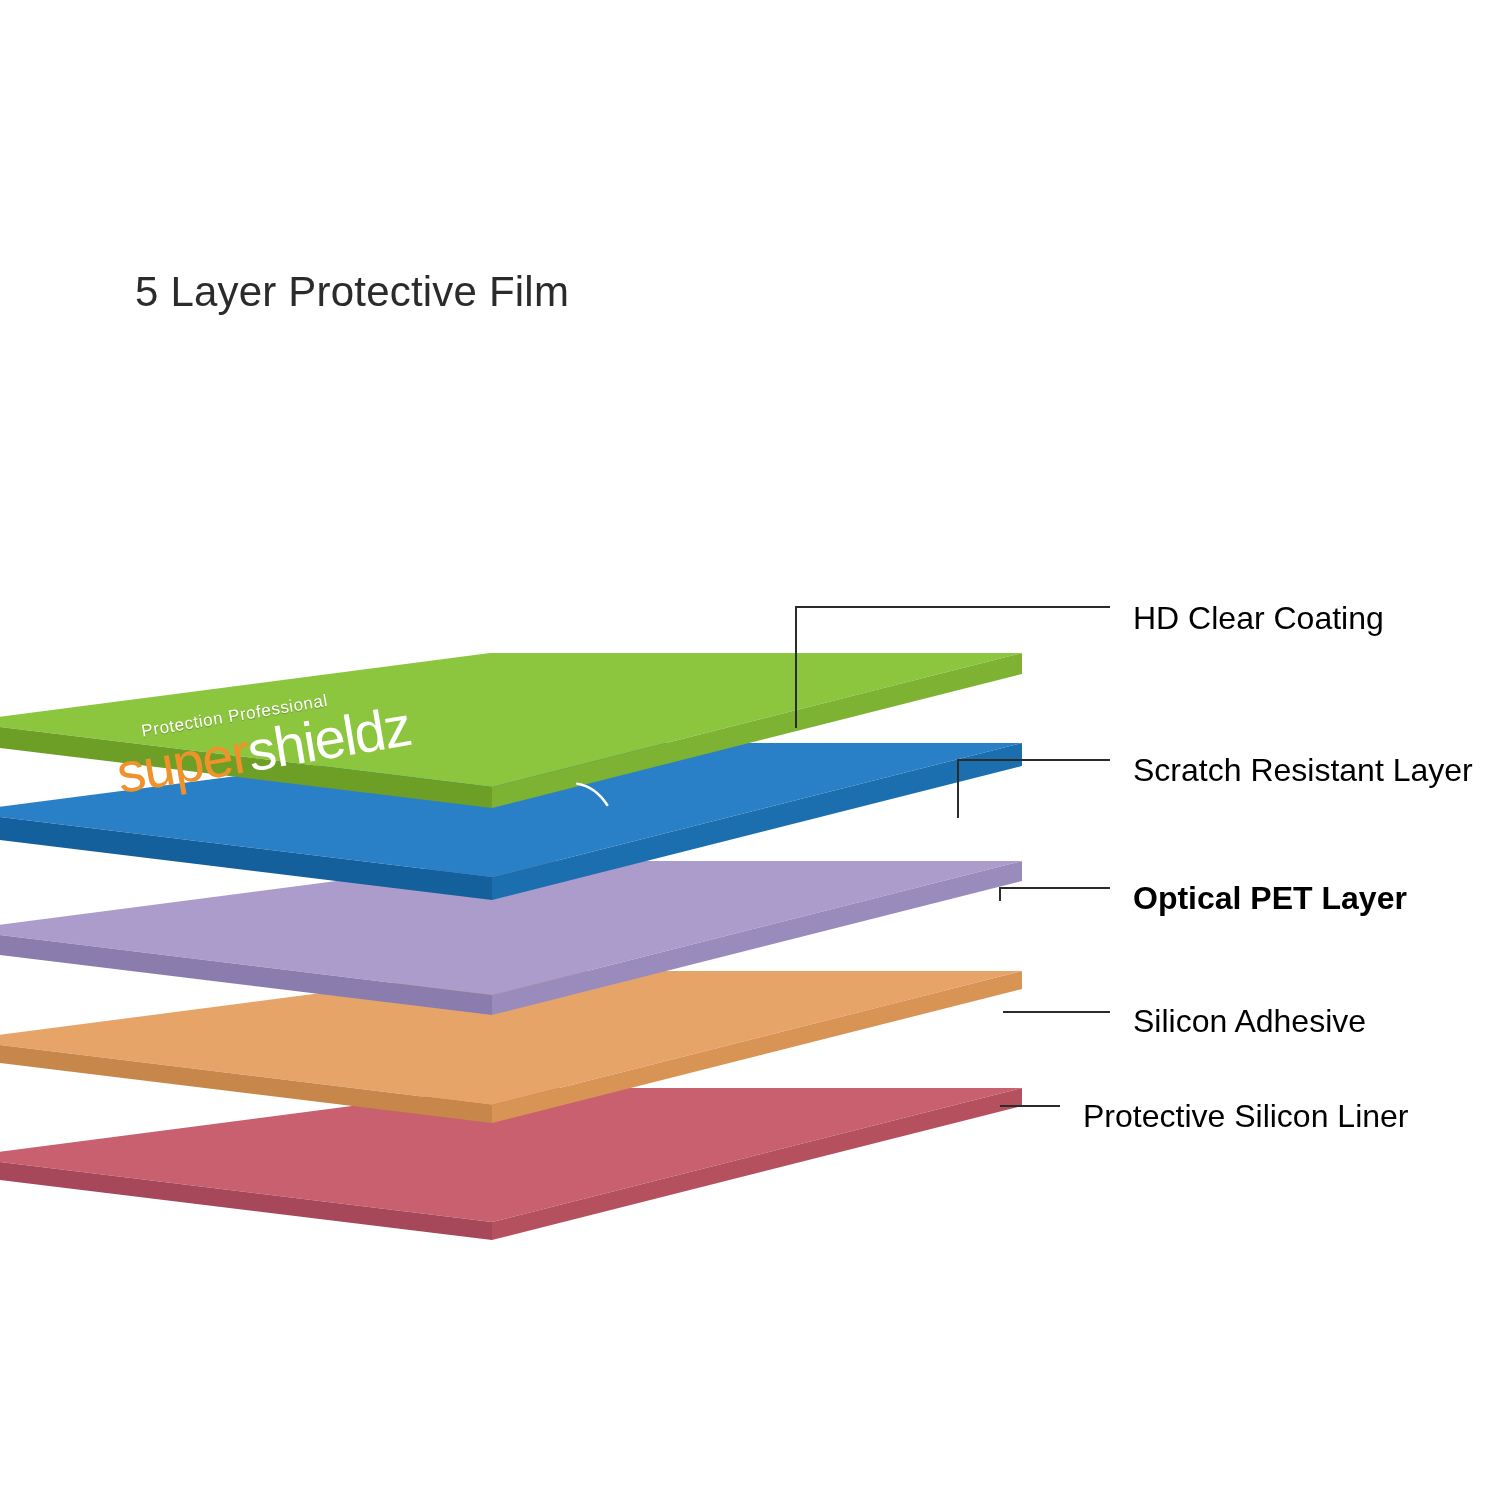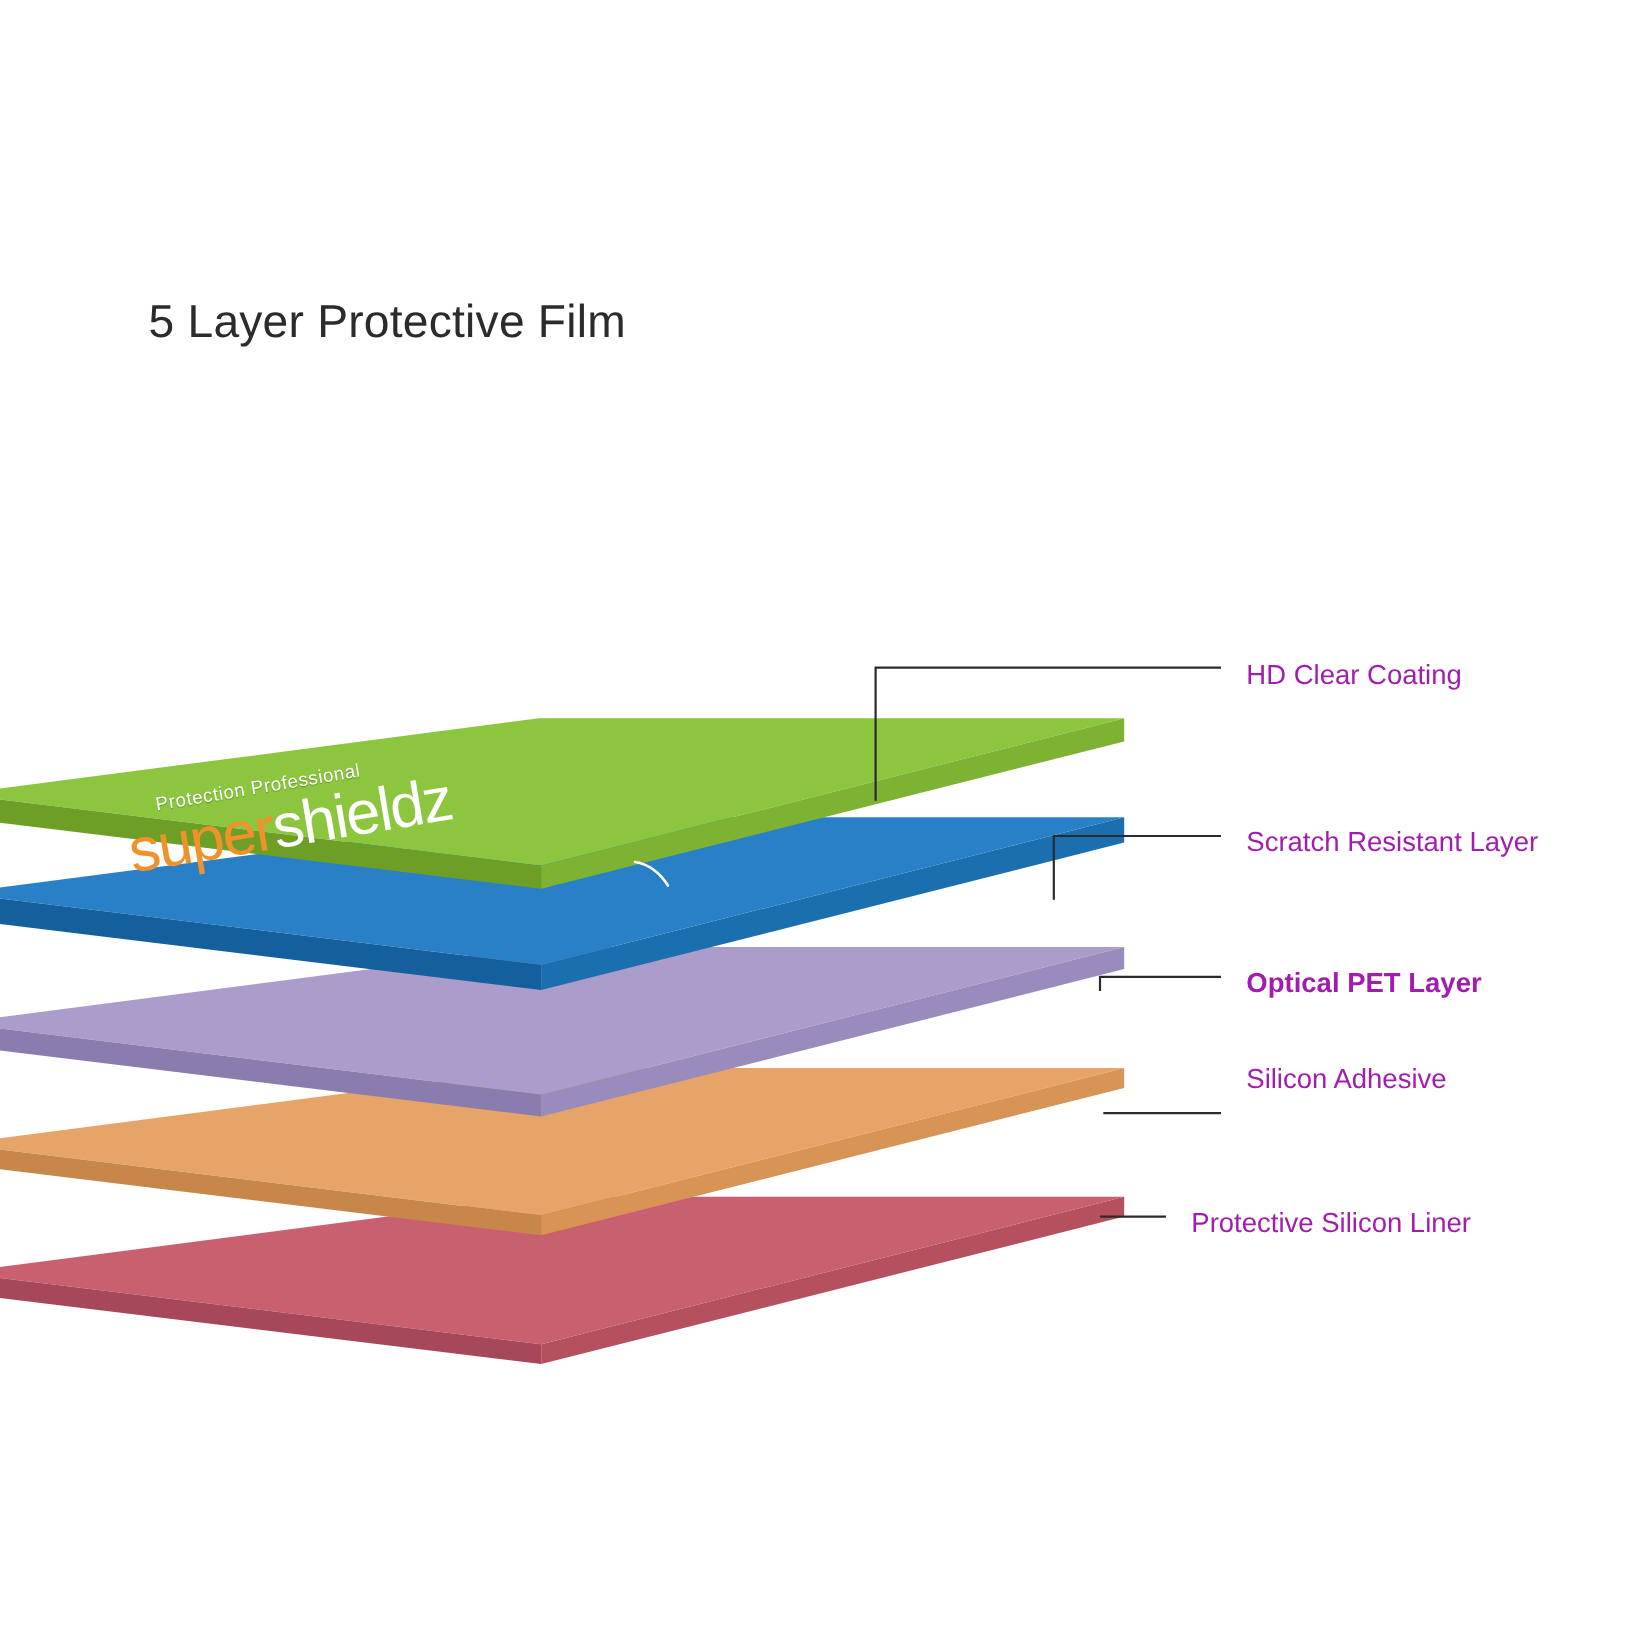--- a/index.html
+++ b/index.html
@@ -15,22 +15,22 @@
     position:absolute;
     left:135px;top:268px;
     font-size:42px;
     color:#2b2b2b;
     letter-spacing:0.2px;
     white-space:nowrap;
   }
   svg.diagram{position:absolute;left:0;top:0;width:1500px;height:1500px;}
   .callout-label{
     position:absolute;
-    font-size:25px;
-    color:#a21caf;
+    font-size:32px;
+    color:#000000;
     white-space:nowrap;
   }
   .brand{
     position:absolute;
     pointer-events:none;
   }
   .brand-tag{
     position:absolute;
     left:140px;top:722px;
     font-size:17px;
@@ -123,17 +123,17 @@
       <path d="M2 2 C 14 6, 22 14, 28 28" stroke="#ffffff" stroke-width="2.5" fill="none" stroke-linecap="round"></path>
     </svg>
   </div>
 
   <div class="callout-label" style="left:1133px;top:600px;">HD Clear Coating</div>
 
   <div class="callout-label" style="left:1133px;top:752px;">Scratch Resistant Layer</div>
 
   <div class="callout-label" style="left:1133px;top:880px;font-weight:bold;">Optical PET Layer</div>
 
-  <div class="callout-label" style="left:1133px;top:967px;">Silicon Adhesive</div>
+  <div class="callout-label" style="left:1133px;top:1003px;">Silicon Adhesive</div>
 
   <div class="callout-label" style="left:1083px;top:1098px;">Protective Silicon Liner</div>
 
 </div>
 
 </body></html>

